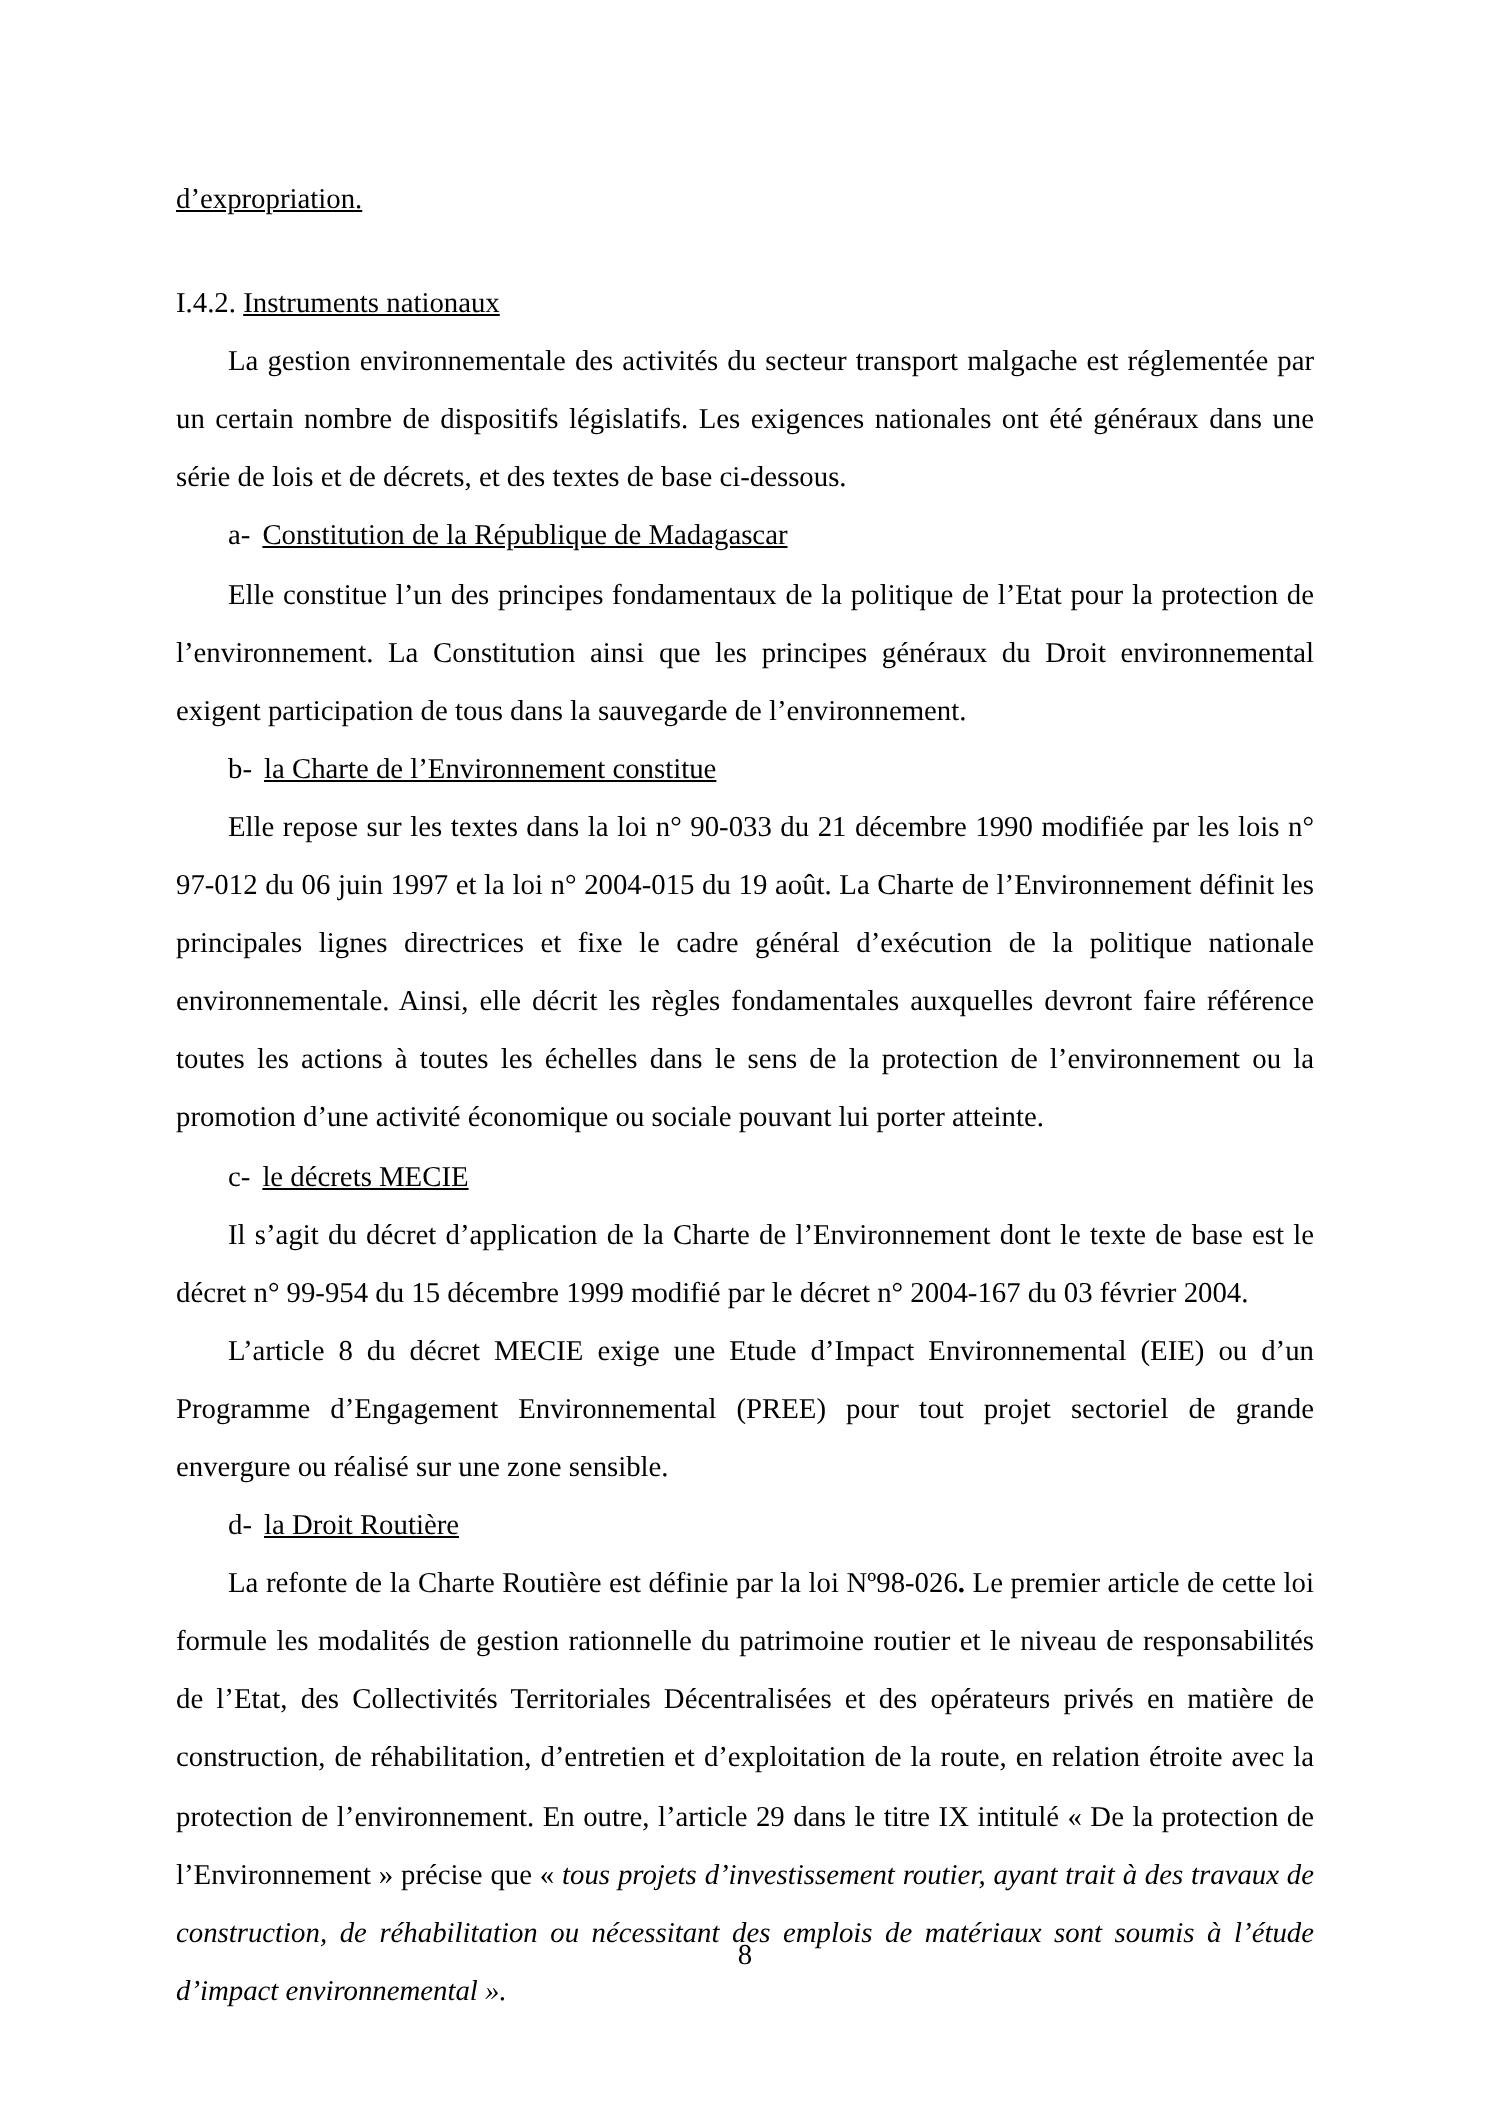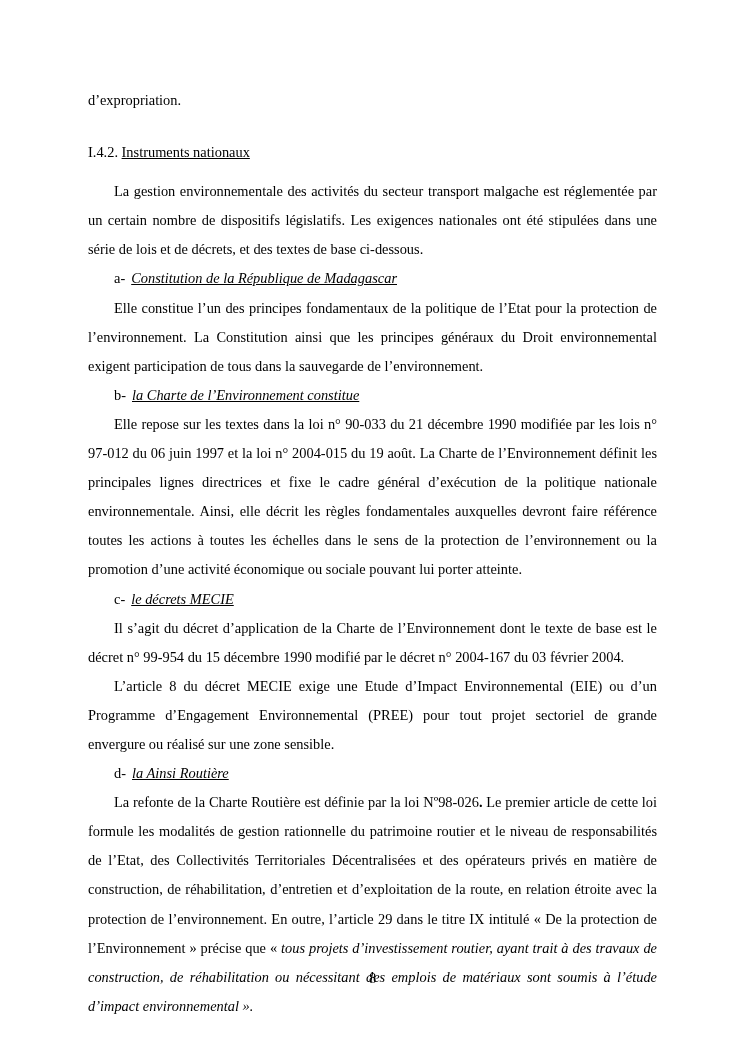--- a/index.html
+++ b/index.html
@@ -30,41 +30,41 @@
   }
   p {
     margin: 0 0 0 0;
   }
   .para {
     text-indent: 26px;
     margin-bottom: 0;
   }
   .noindent {
     text-indent: 0;
+    text-decoration: underline;
   }
   .heading-sub {
     text-indent: 0;
     margin-top: 12px;
-    margin-bottom: 10px;
+    margin-bottom: 0;
   }
   .heading-sub .u {
     text-decoration: underline;
   }
   .lettered {
     text-indent: 0;
     padding-left: 26px;
     margin-top: 0;
   }
   .lettered .marker {
     text-decoration: none;
   }
   .lettered .u {
     text-decoration: underline;
     padding-left: 6px;
-    font-style: italic;
   }
   .spacer-sm {
     height: 11px;
   }
   .italic {
     font-style: italic;
   }
   .bold {
     font-weight: bold;
   }
@@ -83,36 +83,36 @@
 
 <div class="page">
   <div class="doc-body">
 
     <p class="para noindent">d’expropriation.</p>
 
     <div class="spacer-sm"></div>
 
     <p class="heading-sub"><span>I.4.2. </span><span class="u">Instruments nationaux</span></p>
 
-    <p class="para">La gestion environnementale des activités du secteur transport malgache est réglementée par un certain nombre de dispositifs législatifs.  Les exigences nationales ont été stipulées dans une série de lois et de décrets, et des textes de base ci-dessous.</p>
+    <p class="para">La gestion environnementale des activités du secteur transport malgache est réglementée par un certain nombre de dispositifs législatifs.  Les exigences nationales ont été généraux dans une série de lois et de décrets, et des textes de base ci-dessous.</p>
 
     <p class="lettered"><span class="marker">a-</span><span class="u">Constitution de la République de Madagascar</span></p>
 
     <p class="para">Elle  constitue l’un des principes fondamentaux de la politique de l’Etat pour  la protection de l’environnement. La Constitution ainsi que les principes généraux du Droit environnemental exigent participation de tous dans la sauvegarde de l’environnement.</p>
 
     <p class="lettered"><span class="marker">b-</span><span class="u">la Charte de l’Environnement constitue</span></p>
 
     <p class="para">Elle repose sur les textes dans la loi n° 90-033 du 21 décembre 1990 modifiée par les lois n° 97-012 du 06 juin 1997 et la loi n° 2004-015 du 19 août. La Charte de l’Environnement définit les principales lignes directrices et fixe le cadre général d’exécution de la politique nationale environnementale.  Ainsi, elle  décrit les règles fondamentales auxquelles devront faire référence   toutes les   actions à toutes les échelles dans le sens de la protection de l’environnement  ou la promotion d’une activité  économique ou sociale pouvant lui porter atteinte.</p>
 
     <p class="lettered"><span class="marker">c-</span><span class="u">le décrets MECIE</span></p>
 
-    <p class="para">Il s’agit du décret d’application de la Charte de l’Environnement dont le texte de base est le décret n° 99-954 du 15 décembre 1990 modifié par le décret n° 2004-167 du 03 février 2004.</p>
+    <p class="para">Il s’agit du décret d’application de la Charte de l’Environnement dont le texte de base est le décret n° 99-954 du 15 décembre 1999 modifié par le décret n° 2004-167 du 03 février 2004.</p>
 
     <p class="para">L’article 8 du décret MECIE exige une Etude d’Impact Environnemental (EIE) ou d’un Programme d’Engagement Environnemental (PREE) pour tout projet sectoriel de grande envergure ou  réalisé sur une zone sensible.</p>
 
-    <p class="lettered"><span class="marker">d-</span><span class="u">la Ainsi Routière</span></p>
+    <p class="lettered"><span class="marker">d-</span><span class="u">la Droit Routière</span></p>
 
     <p class="para"><span>La refonte de la Charte Routière est définie par la loi Nº98-026</span><span class="bold">.</span><span> Le premier article de cette loi formule les modalités de gestion rationnelle du patrimoine routier et le niveau de responsabilités de l’Etat, des Collectivités Territoriales Décentralisées et des opérateurs privés en matière de construction, de réhabilitation, d’entretien et d’exploitation de la route, en relation étroite avec la protection de l’environnement. En outre, l’article 29 dans le titre IX intitulé « De la protection de l’Environnement » précise que « </span><span class="italic">tous projets d’investissement routier, ayant trait à des travaux de construction, de réhabilitation ou nécessitant des emplois de matériaux sont soumis à l’étude d’impact environnemental</span><span class="italic"> ».</span></p>
 
   </div>
 
   <div class="page-number">8</div>
 </div>
 
 </body></html>

